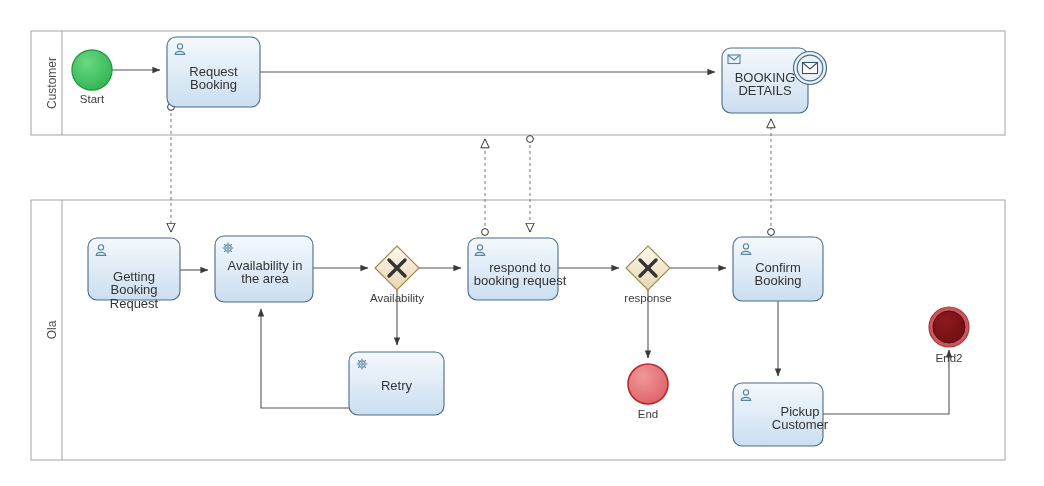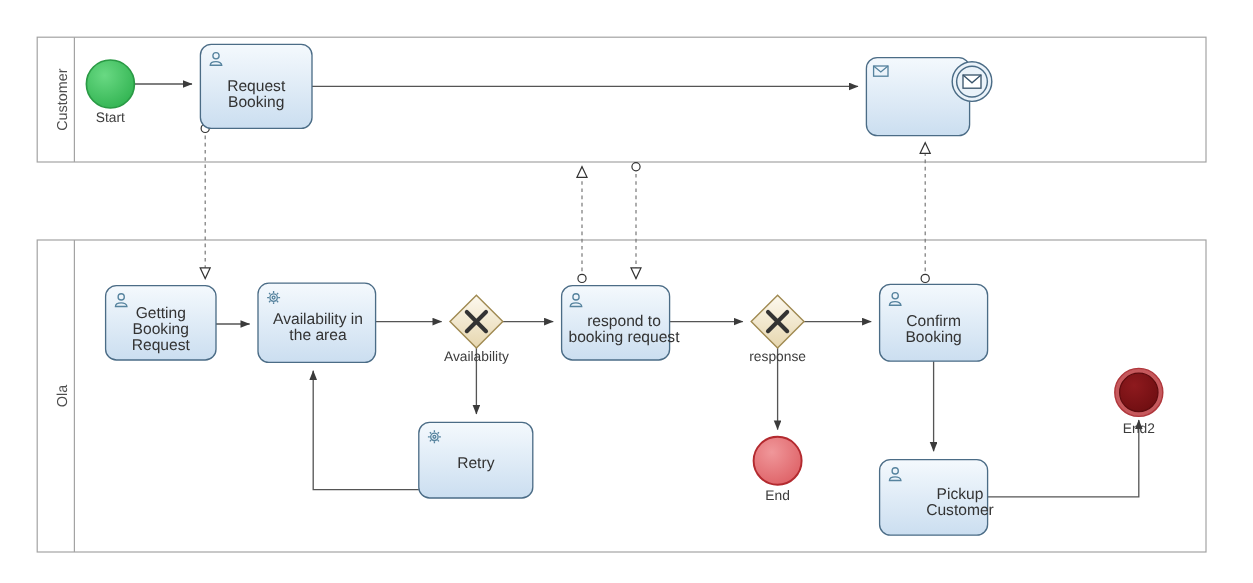--- a/index.html
+++ b/index.html
@@ -219,22 +219,23 @@
       <path d="M648,246 L670,268 L648,290 L626,268 Z" fill="url(#gwGrad)" stroke="#a08a52" stroke-width="1.2"></path>
       <path d="M640,260 L656,276 M656,260 L640,276" fill="none" stroke="#333333" stroke-width="3.4" stroke-linecap="round"></path>
     </g>
   </svg>
 
   <div class="lane-label" style="left:22px; top:76px; width:60px; text-align:center; transform:rotate(-90deg);">Customer</div>
   <div class="lane-label" style="left:21px; top:323px; width:62px; text-align:center; transform:rotate(-90deg);">Ola</div>
 
   <div class="task-label" style="left:169px; top:53px; width:89px; height:50px;">Request Booking</div>
 
-
-  <div class="task-label" style="left:90px; top:252px; width:88px; height:44px;">Getting Booking Request</div>
+  <div class="task-label" style="left:723px; top:58px; width:84px; height:52px;">BOOKING DETAILS</div>
+
+  <div class="task-label" style="left:90px; top:268px; width:88px; height:44px;">Getting Booking Request</div>
 
   <div class="task-label" style="left:220px; top:249px; width:90px; height:46px;">Availability in the area</div>
 
   <div class="task-label" style="left:466px; top:252px; width:108px; height:44px;">respond to booking request</div>
 
   <div class="task-label" style="left:734px; top:252px; width:88px; height:44px;">Confirm Booking</div>
 
   <div class="task-label" style="left:350px; top:364px; width:93px; height:44px;">Retry</div>
 
   <div class="task-label" style="left:756px; top:396px; width:88px; height:44px;">Pickup Customer</div>

